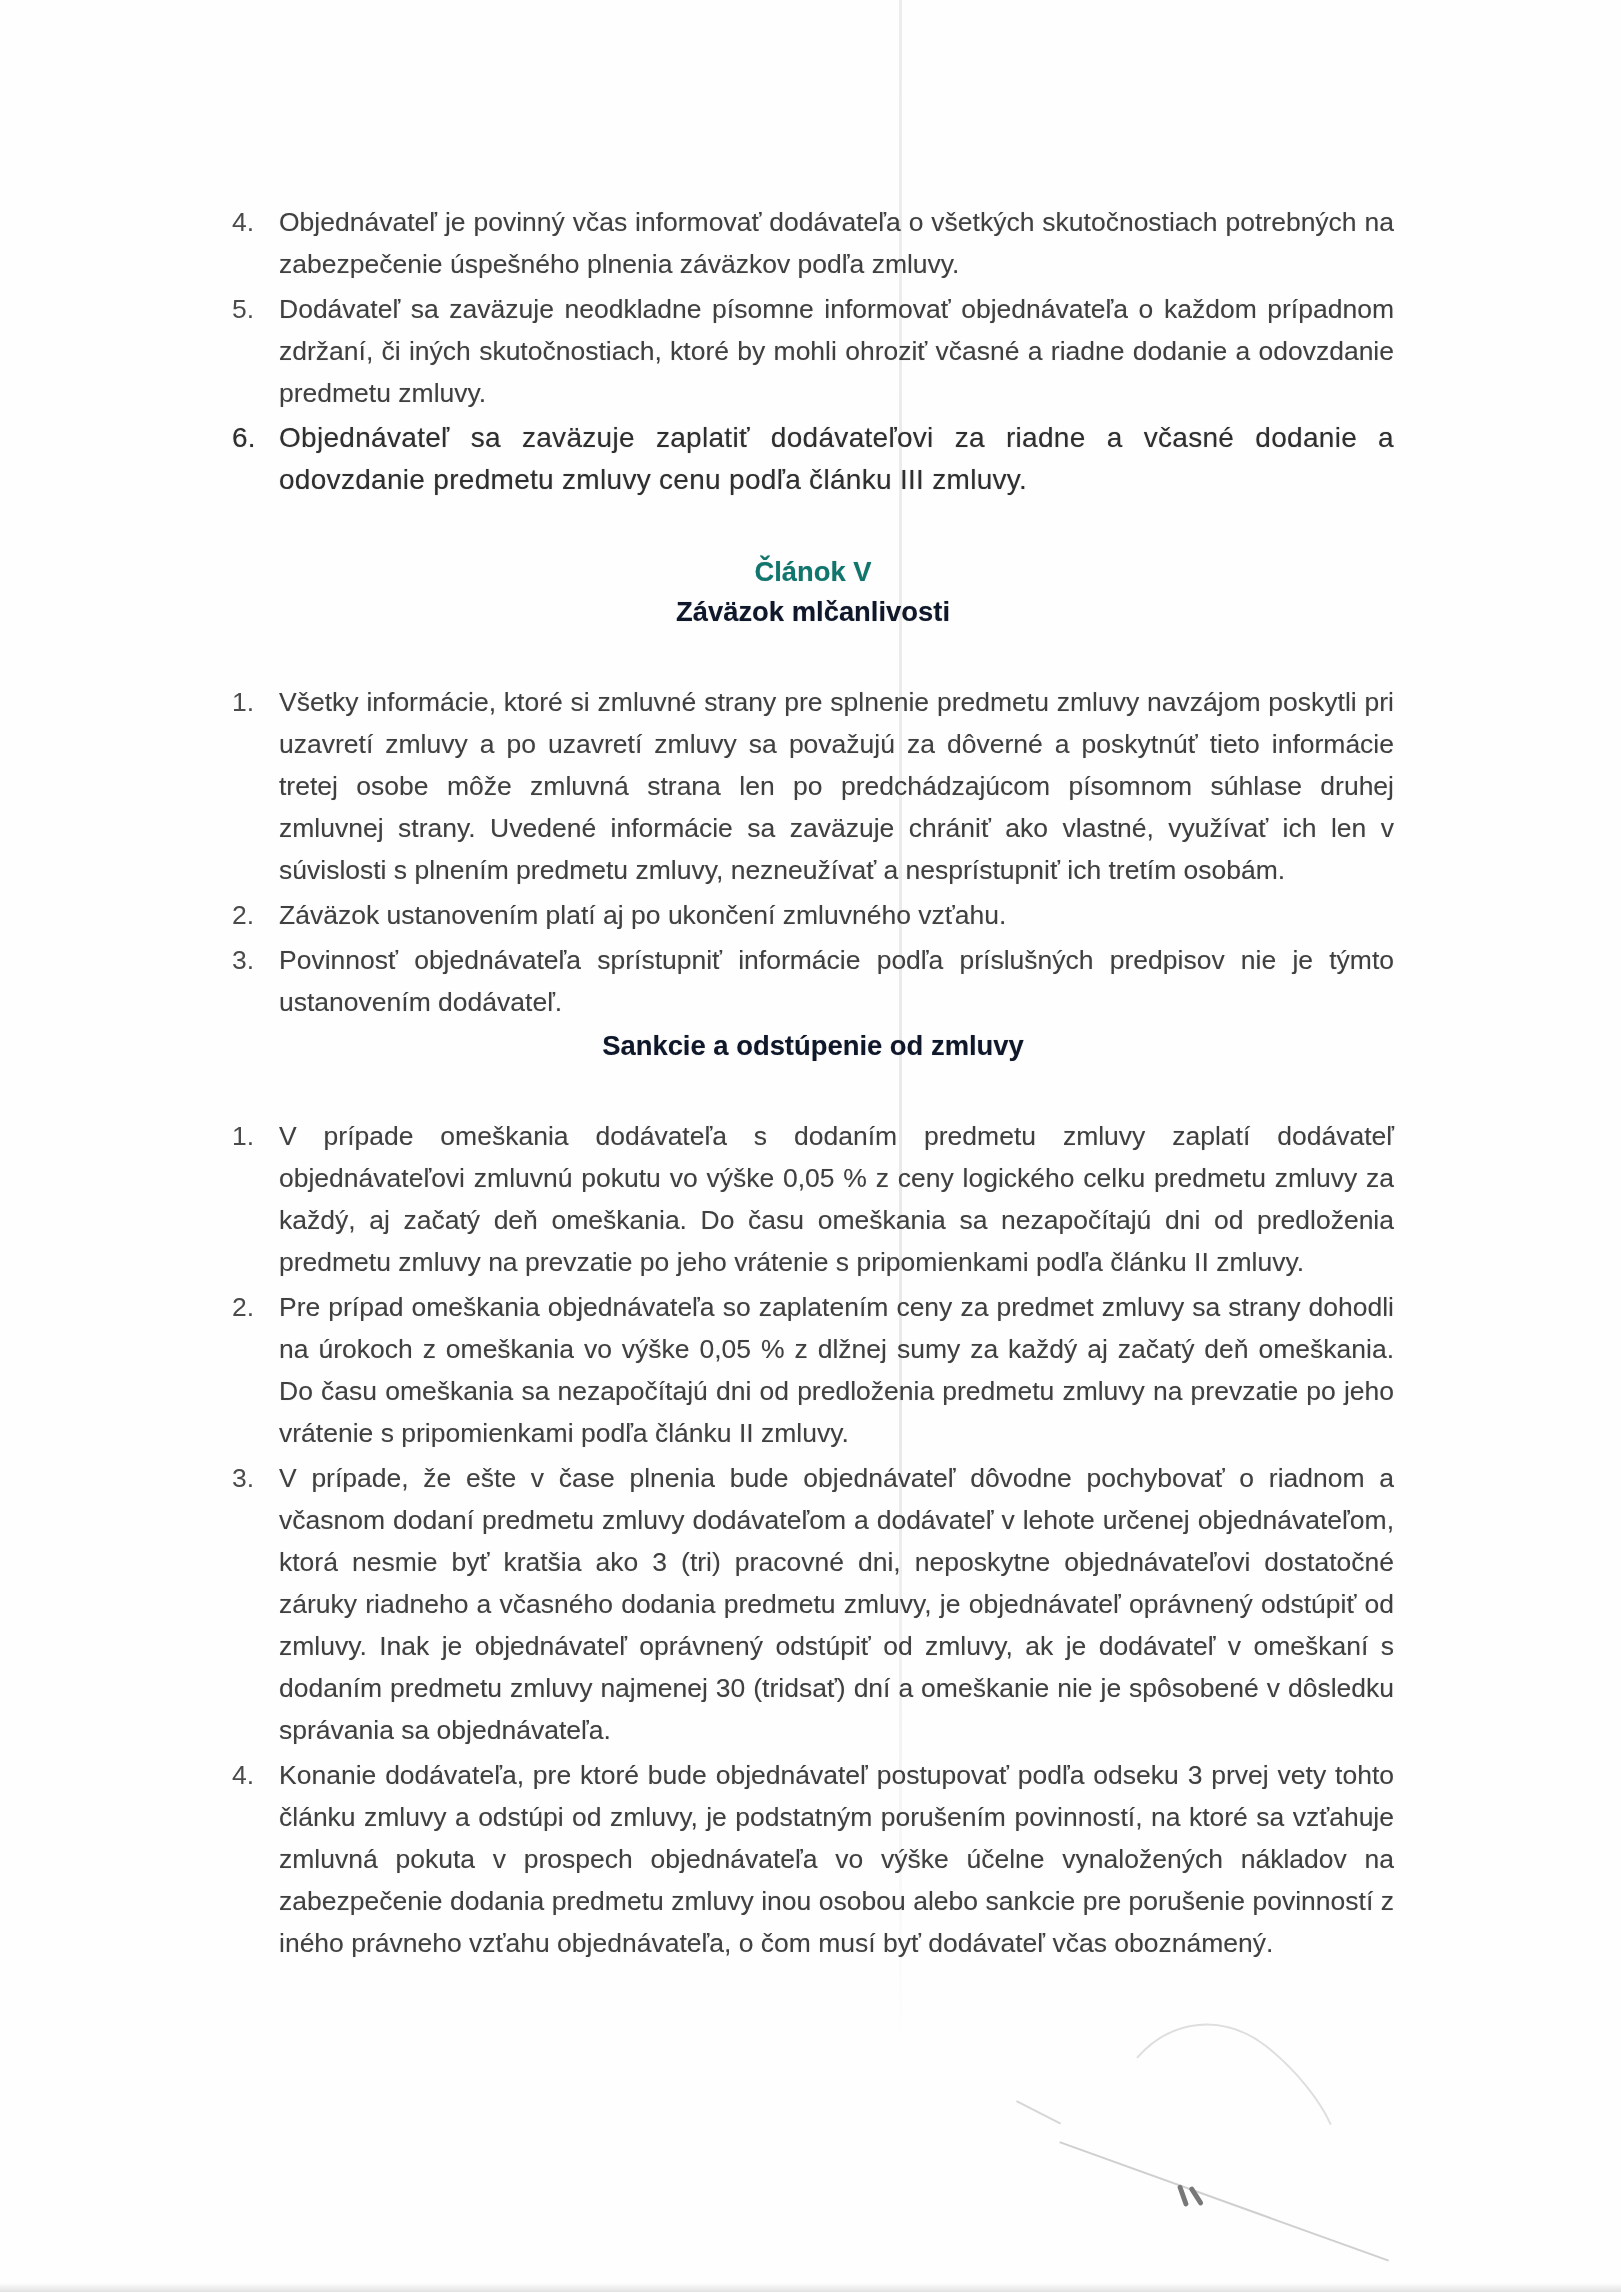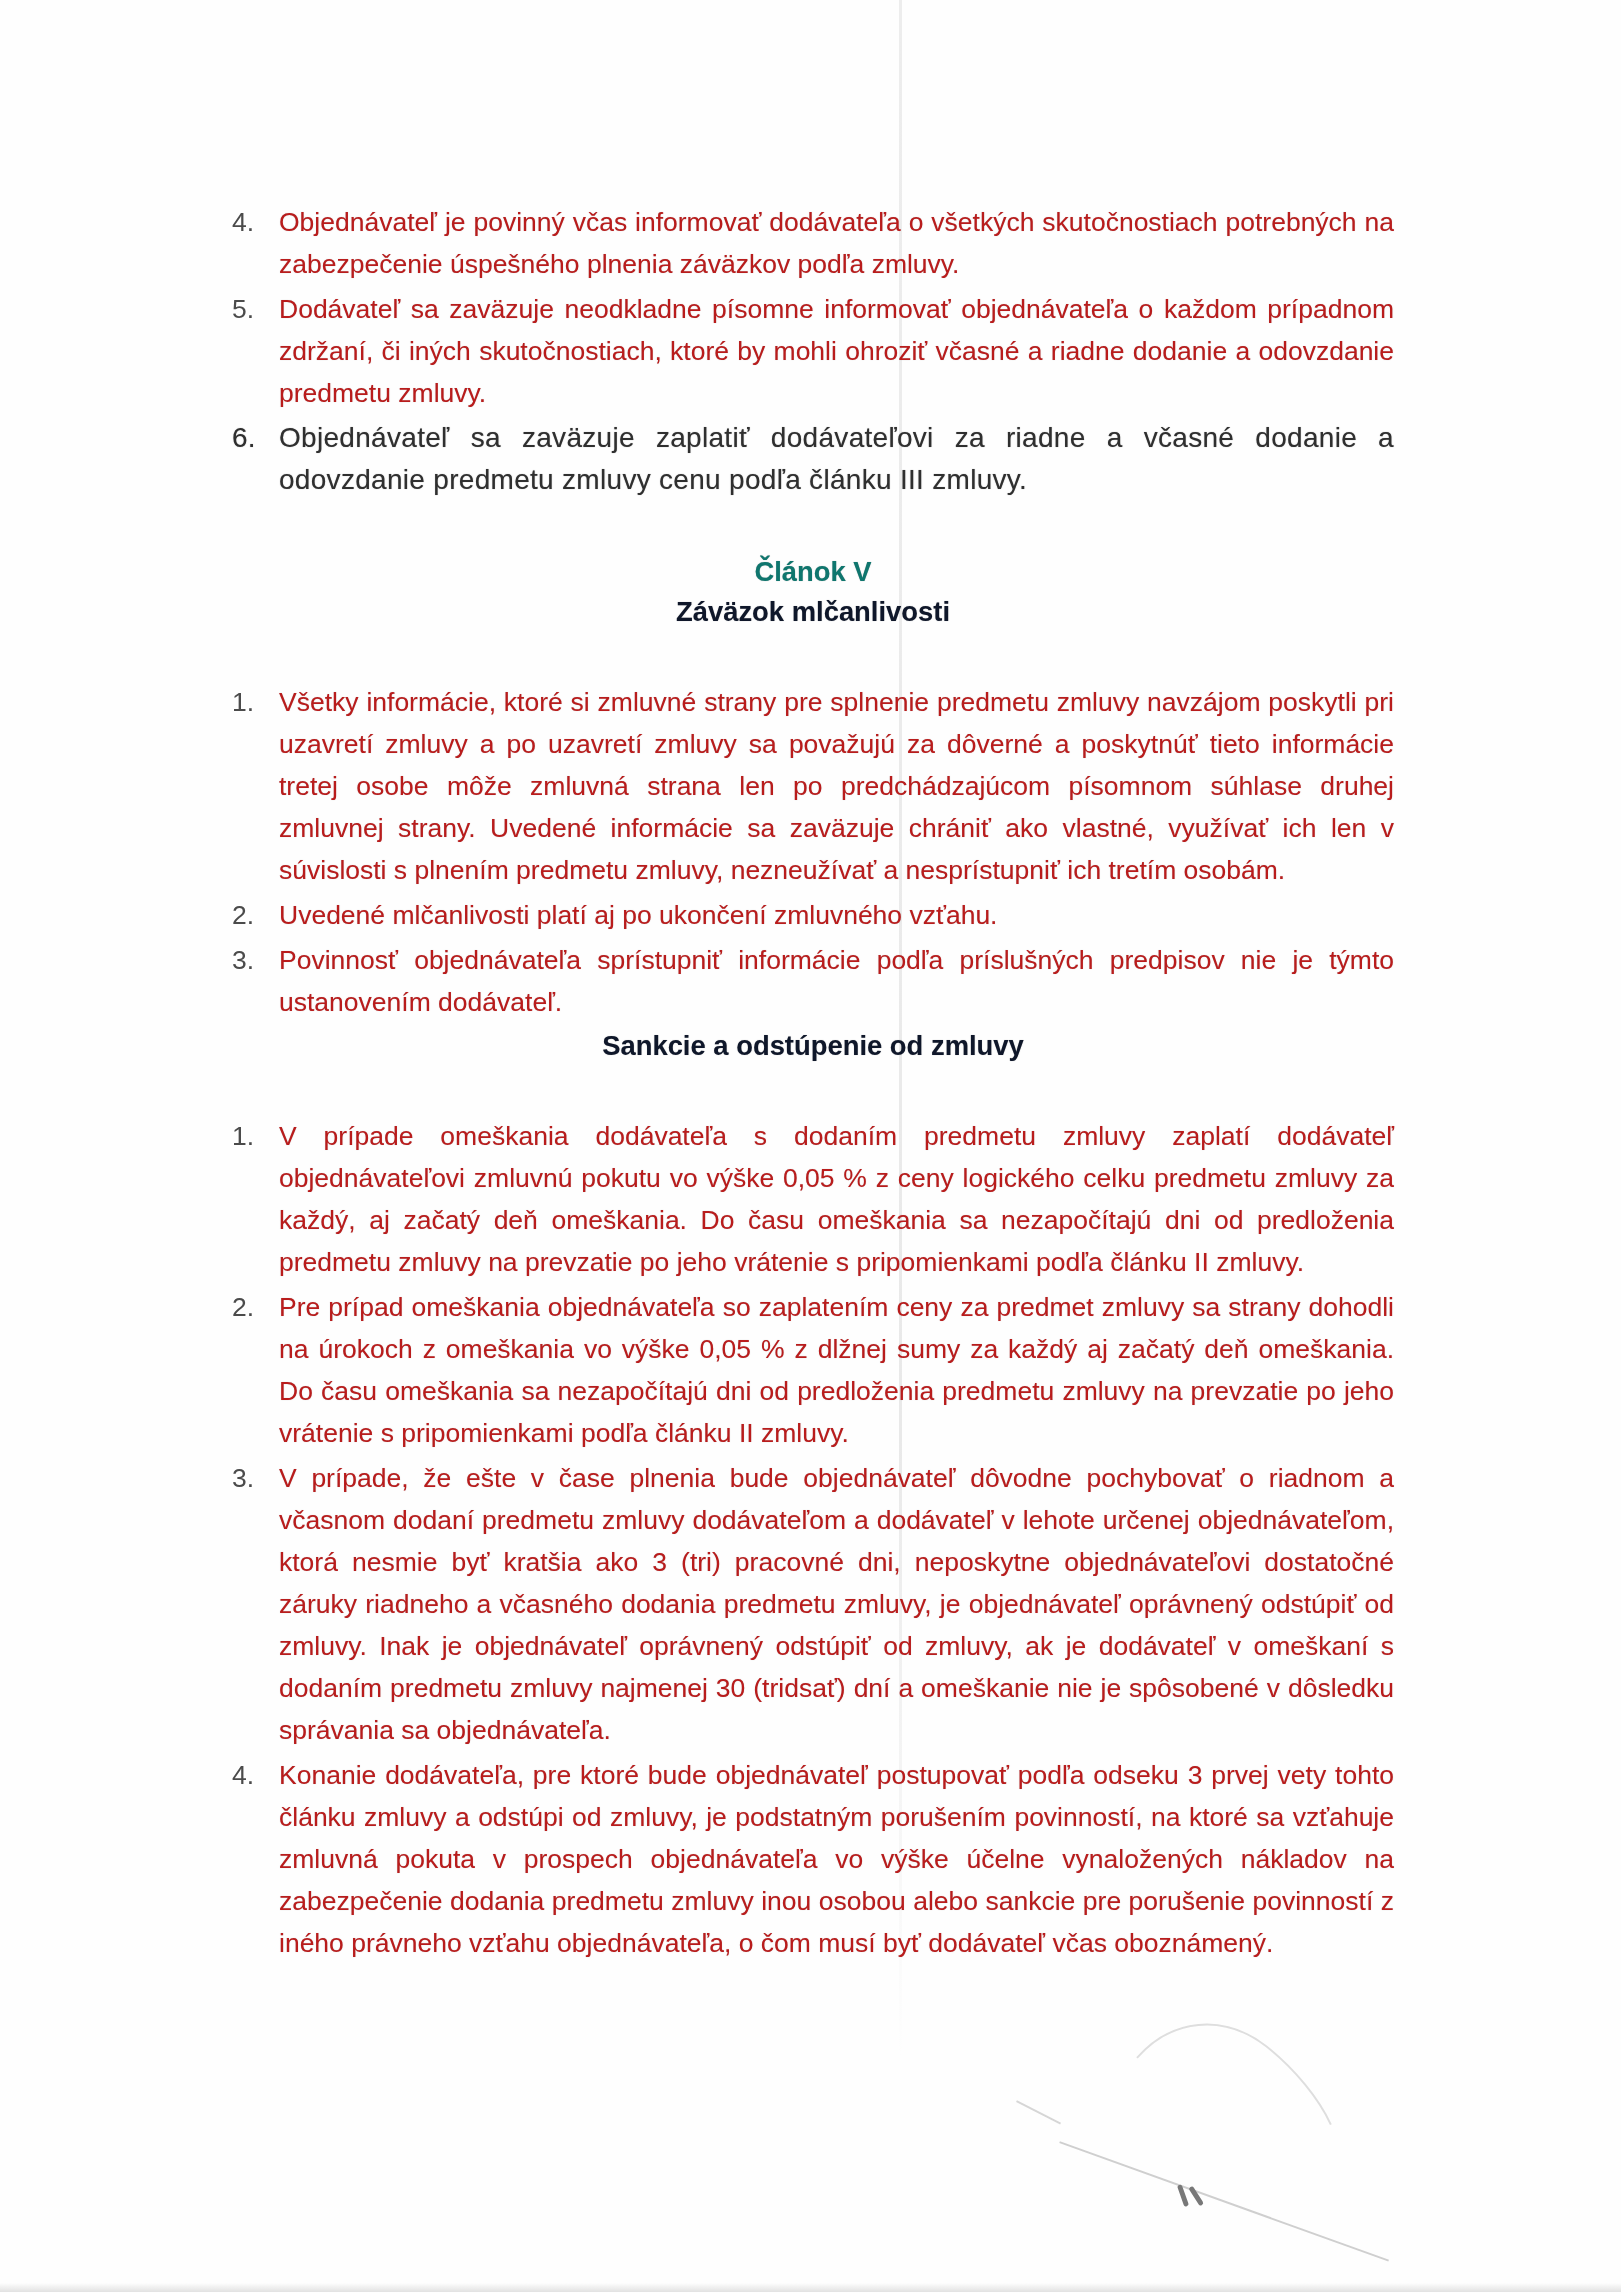--- a/index.html
+++ b/index.html
@@ -59,21 +59,21 @@
     font-size: 26.5px;
     line-height: 42px;
     color: #4b4b4b;
   }
   .txt {
     flex: 1 1 auto;
     font-size: 26.5px;
     line-height: 42px;
     text-align: justify;
     text-align-last: left;
-    color: #b91c1c;
+    color: #404040;
     text-shadow: 0 0 1px rgba(110,110,110,0.35);
   }
   
   .intro li:nth-child(3) .num,
   .intro li:nth-child(3) .txt {
     font-size: 28px;
     color: #2f2f2f;
     letter-spacing: 0.3px;
     text-shadow: 0 0 1px rgba(60,60,60,0.5);
   }
@@ -133,21 +133,21 @@
     <div class="article-heading">Článok V</div>
     <div class="article-subtitle">Záväzok mlčanlivosti</div>
 
     <ol class="clause-list section-list">
       <li>
         <span class="num">1.</span>
         <span class="txt">Všetky informácie, ktoré si zmluvné strany pre splnenie predmetu zmluvy navzájom poskytli pri uzavretí zmluvy a po uzavretí zmluvy sa považujú za dôverné a poskytnúť tieto informácie tretej osobe môže zmluvná strana len po predchádzajúcom písomnom súhlase druhej zmluvnej strany. Uvedené informácie sa zaväzuje chrániť ako vlastné, využívať ich len v súvislosti s plnením predmetu zmluvy, nezneužívať a nesprístupniť ich tretím osobám.</span>
       </li>
       <li>
         <span class="num">2.</span>
-        <span class="txt">Uvedené mlčanlivosti platí aj po ukončení zmluvného vzťahu.</span>
+        <span class="txt">Záväzok ustanovením platí aj po ukončení zmluvného vzťahu.</span>
       </li>
       <li>
         <span class="num">3.</span>
         <span class="txt">Povinnosť objednávateľa sprístupniť informácie podľa príslušných predpisov nie je týmto ustanovením dodávateľ.</span>
       </li>
     </ol>
 
     <div class="article-subtitle">Sankcie a odstúpenie od zmluvy</div>
 
     <ol class="clause-list section-list">

